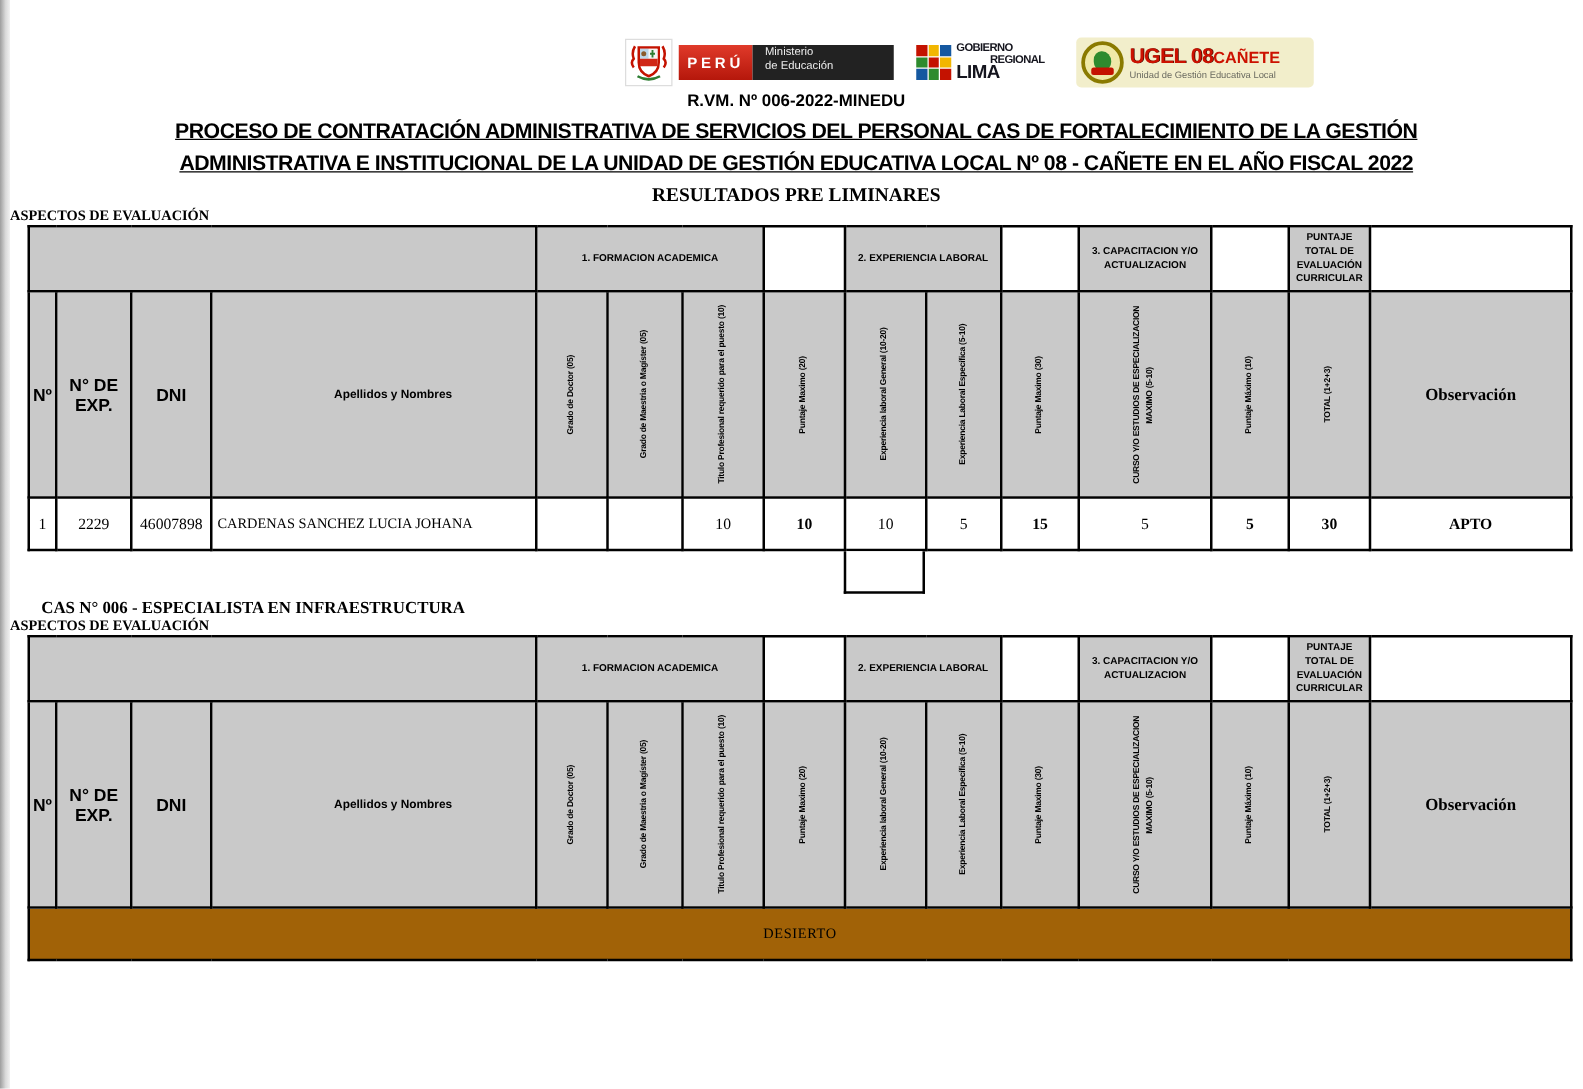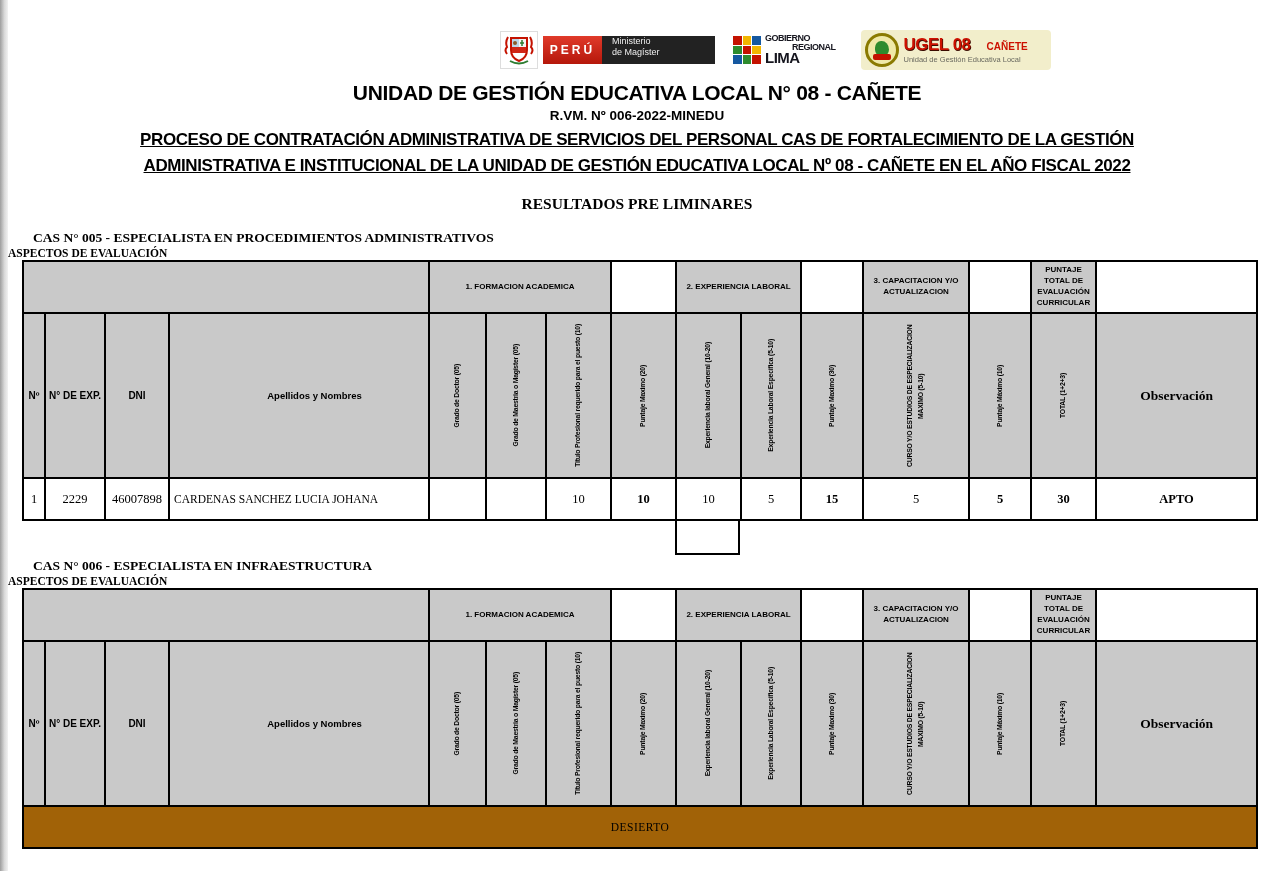--- a/index.html
+++ b/index.html
@@ -32,46 +32,46 @@
   .ugel-circle { width: 34px; height: 34px; border-radius: 50%; background: #efe9a8;
     border: 3px solid #8a7a00; position: relative; flex: none; }
   .ugel-circle::after { content: ""; position: absolute; left: 7px; top: 5px; width: 14px;
     height: 16px; background: #2e8b2e; border-radius: 45% 55% 50% 50%; }
   .ugel-circle::before { content: ""; position: absolute; left: 5px; bottom: 4px; width: 18px;
     height: 6px; background: #c41200; border-radius: 2px; z-index: 1; }
   .ugel-texts { margin-left: 5px; line-height: 1; }
   .ugel-top { display: flex; align-items: baseline; }
   .ugel-name { color: #cc1100; font-weight: 900; font-size: 17px; letter-spacing: -0.5px;
     text-shadow: 0.6px 0.6px 0 #3a0a00; }
-  .ugel-canete { color: #cc1100; font-weight: 900; font-size: 10px; margin-left: 16px; }
+  .ugel-canete { color: #cc1100; font-weight: 900; font-size: 13px; margin-left: 0; }
   .ugel-sub { color: #6a6a60; font-size: 7.5px; margin-top: 3px; }
 
   
   .title { margin-top: 11px; text-align: center; font-size: 21px; font-weight: bold;
     letter-spacing: -0.3px; color: #000; }
   .subtitle { margin-top: 3px; text-align: center; font-size: 13.5px; font-weight: bold; }
   .process { margin-top: 4px; text-align: center; font-size: 17px; font-weight: bold;
     line-height: 1.5; letter-spacing: -0.4px; text-decoration: underline; }
-  .results { margin-top: 17px; text-align: center; font-family: "Liberation Serif", serif;
+  .results { margin-top: 5px; text-align: center; font-family: "Liberation Serif", serif;
     font-size: 15.5px; font-weight: bold; }
 
   .section-title { margin: 17px 0 0 25px; font-family: "Liberation Serif", serif;
     font-size: 13.5px; font-weight: bold; }
   .caption { font-family: "Liberation Serif", serif; font-size: 11.5px;
     font-weight: bold; margin-top: 1px; }
 
   
   table.eval { border-collapse: collapse; table-layout: fixed; width: 1234px;
     margin: 1px 0 0 14px; border: 2px solid #000; }
   table.eval td { border: 2px solid #000; text-align: center; vertical-align: middle;
     overflow: hidden; padding: 0; }
   td.g { background: #c9c9c9; }
   td.w { background: #fff; }
   .gh { font-size: 8px; font-weight: bold; line-height: 1.35; padding: 2px; margin-top: 14px; }
-  .hcell { font-size: 10px; font-weight: bold; }
+  .hcell { font-size: 14px; font-weight: bold; }
   .hcell.nom { font-size: 9.5px; padding-left: 31px; }
   .obs-h { font-family: "Liberation Serif", serif; font-size: 13.5px; font-weight: bold; }
   tr.grow td { height: 52px; }
   tr.crow td { height: 165px; }
   tr.drow td { height: 42px; background: #fff; font-family: "Liberation Serif", serif;
     font-size: 12.5px; }
   tr.drow td.b { font-weight: bold; }
   tr.drow td.name { text-align: left; padding-left: 4px; font-size: 11.5px; }
   .vwrap { height: 160px; display: flex; align-items: center; justify-content: center; overflow: hidden; }
   .vtext { display: inline-block; writing-mode: vertical-rl; transform: rotate(180deg);
@@ -100,21 +100,21 @@
         <rect x="15" y="5" width="7" height="8" fill="#f5f5f5"></rect>
         <rect x="8" y="13" width="14" height="6" fill="#d02616"></rect>
         <circle cx="11" cy="9" r="2" fill="#8a5a2a"></circle>
         <path d="M18 6 v6 M16 9 h4" stroke="#2e7d32" stroke-width="1.5"></path>
         <path d="M6 27 Q15 32 24 27" fill="none" stroke="#2e7d32" stroke-width="2"></path>
       </svg>
     </div>
     <div class="peru-box">PERÚ</div>
     <div class="minedu-box">
       <span>Ministerio</span>
-      <span>de Magíster</span>
+      <span>de Educación</span>
     </div>
     <div class="grl">
       <div class="grl-mosaic">
         <span style="background:#c41200"></span>
           <span style="background:#f2b600"></span>
           <span style="background:#1558a0"></span>
         <span style="background:#2e8b2e"></span>
           <span style="background:#c41200"></span>
           <span style="background:#f2b600"></span>
         <span style="background:#1558a0"></span>
@@ -132,29 +132,27 @@
       <div class="ugel-texts">
         <div class="ugel-top">
           <span class="ugel-name">UGEL 08</span>
           <span class="ugel-canete">CAÑETE</span>
         </div>
         <div class="ugel-sub">Unidad de Gestión Educativa Local</div>
       </div>
     </div>
   </div>
 
-  <div class="title">UNIDAD DE GESTIÓN EDUCATIVA LOCAL N° 08 - CAÑETE</div>
   <div class="subtitle">R.VM. Nº 006-2022-MINEDU</div>
   <div class="process">
     <div>PROCESO DE  CONTRATACIÓN ADMINISTRATIVA DE SERVICIOS DEL PERSONAL CAS DE FORTALECIMIENTO DE LA GESTIÓN</div>
     <div>ADMINISTRATIVA E INSTITUCIONAL DE LA UNIDAD DE GESTIÓN EDUCATIVA LOCAL Nº 08 - CAÑETE EN EL AÑO FISCAL 2022</div>
   </div>
   <div class="results">RESULTADOS PRE LIMINARES</div>
 
-  <div class="section-title">CAS N° 005 - ESPECIALISTA EN PROCEDIMIENTOS ADMINISTRATIVOS</div>
   <div class="caption">ASPECTOS DE EVALUACIÓN</div>
 
   <table class="eval">
     <colgroup>
       <col style="width:22px">
         <col style="width:60px">
         <col style="width:64px">
         <col style="width:260px">
       <col style="width:57px">
         <col style="width:60px">

